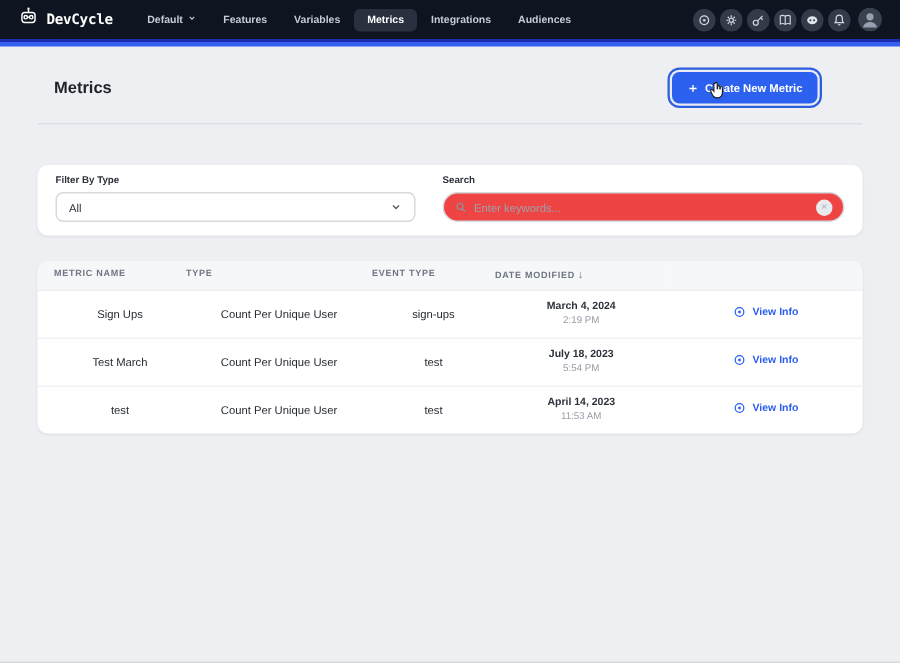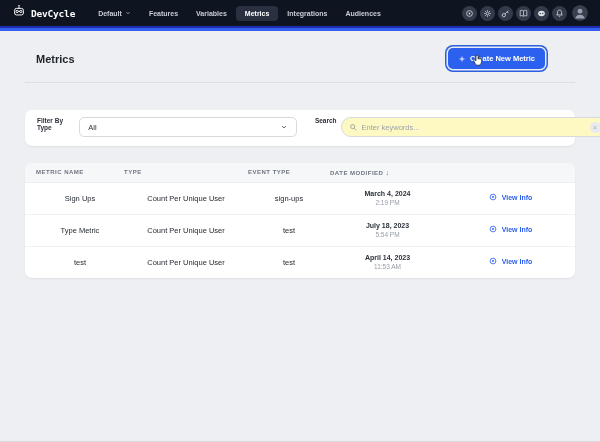--- a/index.html
+++ b/index.html
@@ -22,24 +22,24 @@
 
   
   .page-header { display:flex; align-items:center; justify-content:space-between; padding:17px 55px 13px 36px; }
   .page-title { font-size:11px; font-weight:700; color:#1e222b; }
   .create-btn { display:flex; align-items:center; gap:4px; background:#2c60ef; color:#fff; font-family:"Liberation Sans", sans-serif; font-size:7.5px; font-weight:600; padding:0 10px; height:21px; border-radius:5px; border:none; cursor:pointer; box-shadow:0 0 0 1.5px #e9ecf3, 0 0 0 3px #2c5fe0; }
   .divider { height:1px; background:#dcdfe4; margin:0 25px; }
 
   
   .card { background:#fff; border-radius:7px; margin:0 25px; box-shadow:0 1px 2px rgba(20,24,40,.06); }
   .filter-card { margin-top:27px; padding:7px 12px 9px; display:flex; gap:18px; }
-  .field { display:flex; flex-direction:row; gap:4px; }
+  .field { display:flex; flex-direction:column; gap:4px; }
   .field-label { font-size:6.5px; font-weight:700; color:#2c313b; }
   .select { width:240px; height:20px; border:1px solid #d6d9de; border-radius:5px; display:flex; align-items:center; justify-content:space-between; padding:0 8px; font-size:7.5px; color:#2c313b; cursor:pointer; background:#fff; }
-  .search-box { width:268px; height:20px; border:1px solid #d6d9de; border-radius:10px; display:flex; align-items:center; padding:0 7px; gap:4px; background:#fef9c3; }
+  .search-box { width:268px; height:20px; border:1px solid #d6d9de; border-radius:10px; display:flex; align-items:center; padding:0 7px; gap:4px; background:#ef4444; }
   .search-box input { border:none; outline:none; flex:1; font-size:7.5px; color:#2c313b; background:transparent; font-family:"Liberation Sans", sans-serif; }
   .search-box input::placeholder { color:#9ba2ad; }
   .clear-btn { width:11px; height:11px; min-width:11px; border-radius:50%; background:#e8eaee; color:#a7adb7; font-size:7px; line-height:1; display:flex; align-items:center; justify-content:center; cursor:pointer; border:none; }
 
   
   .table-card { margin-top:17px; overflow:hidden; }
   table { width:100%; border-collapse:collapse; table-layout:fixed; }
   thead th { background:#f6f7f9; font-size:6px; letter-spacing:.5px; color:#6e7582; font-weight:700; text-align:left; height:19px; padding:0; border-bottom:1px solid #eceef1; cursor:pointer; }
   th.first, td.first { padding-left:11px; }
   tbody td { font-size:7.5px; color:#262b33; height:32px; padding:0; border-bottom:1px solid #f0f1f4; vertical-align:middle;text-align:center; }
@@ -209,21 +209,21 @@
                 <svg width="10" height="10" viewBox="0 0 16 16" fill="none" stroke="#2b5ef0" stroke-width="1.3">
                   <circle cx="8" cy="8" r="4.6"></circle>
                     <circle cx="8" cy="8" r="1.5" fill="#2b5ef0" stroke="none"></circle>
                 </svg>
               </span>
               <span>View Info</span>
             </a>
           </td>
         </tr>
         <tr>
-          <td class="first">Type Metric</td>
+          <td class="first">Test March</td>
           <td>Count Per Unique User</td>
           <td>test</td>
           <td>
             <div class="date-main">July 18, 2023</div>
             <div class="date-sub">5:54 PM</div>
           </td>
           <td>
             <a class="view-info">
               <span style="display:flex;">
                 <svg width="10" height="10" viewBox="0 0 16 16" fill="none" stroke="#2b5ef0" stroke-width="1.3">

